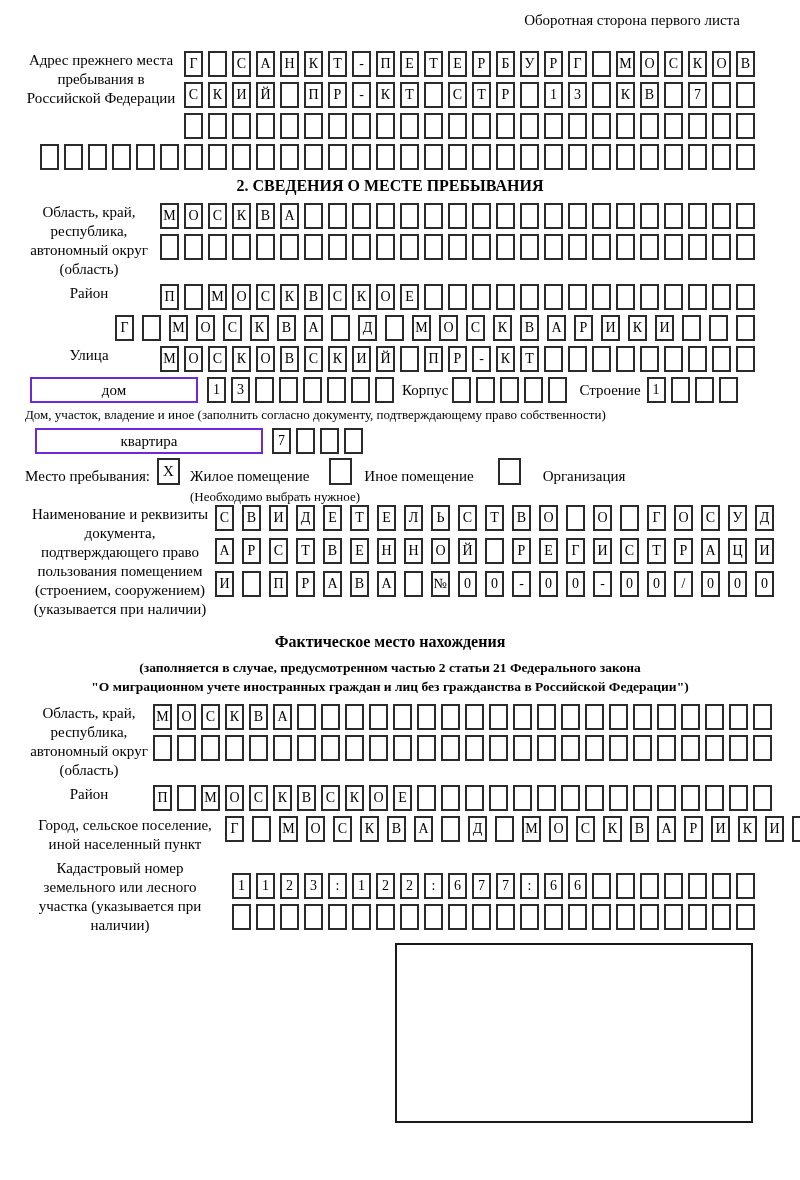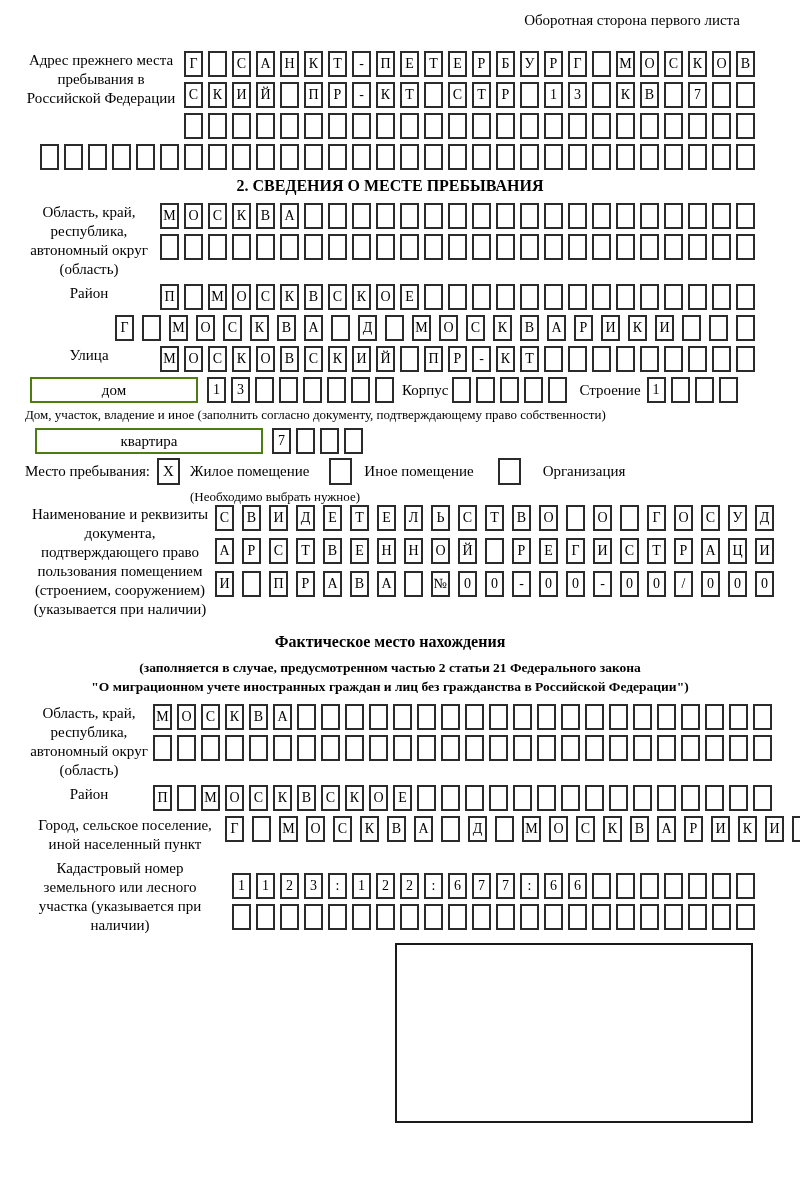--- a/index.html
+++ b/index.html
@@ -32,21 +32,21 @@
   .w190 { width:190px; }
 
   .caption { font-size:13px; }
   .caption.center { text-align:center; }
   .section-title { text-align:center; font-weight:bold; font-size:16px; margin:7px 0 8px 0; }
 
   .fullrow { margin-top:5px; }
 
   .inline-row { display:flex; align-items:center; margin-bottom:4px; }
   .widebox {
-    border:2px solid #4d7c0f; height:26px; flex:none;
+    border:2px solid #6d28d9; height:26px; flex:none;
     display:flex; align-items:center; justify-content:center; font-size:15px;
   }
   .smalllabel { font-size:15px; flex:none; }
   .checkbox {
     width:23px; height:27px; border:2px solid #2b2b2b; flex:none;
     display:flex; align-items:center; justify-content:center; font-size:15px;
   }
 
   .stamp-box {
     width:358px; height:180px; border:2px solid #1a1a1a;
@@ -369,21 +369,21 @@
   <div class="inline-row" style="margin-top:5px;">
     <div class="widebox" style="width:228px; margin-left:10px;">квартира</div>
     <div class="cellrow" style="margin-left:9px;">
         <div class="cell">7</div>
         <div class="cell"></div>
         <div class="cell"></div>
         <div class="cell"></div>
       </div>
   </div>
 
-  <div class="inline-row" style="margin-top:2px;">
+  <div class="inline-row" style="margin-top:2px;align-items:flex-end;">
     <div class="smalllabel">Место пребывания:</div>
     <div class="checkbox" style="margin-left:7px;">X</div>
     <div class="smalllabel" style="margin-left:10px;">Жилое помещение</div>
     <div class="checkbox" style="margin-left:20px;"></div>
     <div class="smalllabel" style="margin-left:12px;">Иное помещение</div>
     <div class="checkbox" style="margin-left:24px;"></div>
     <div class="smalllabel" style="margin-left:22px;">Организация</div>
   </div>
   <div class="caption center" style="margin-right:230px;">(Необходимо выбрать нужное)</div>
 

